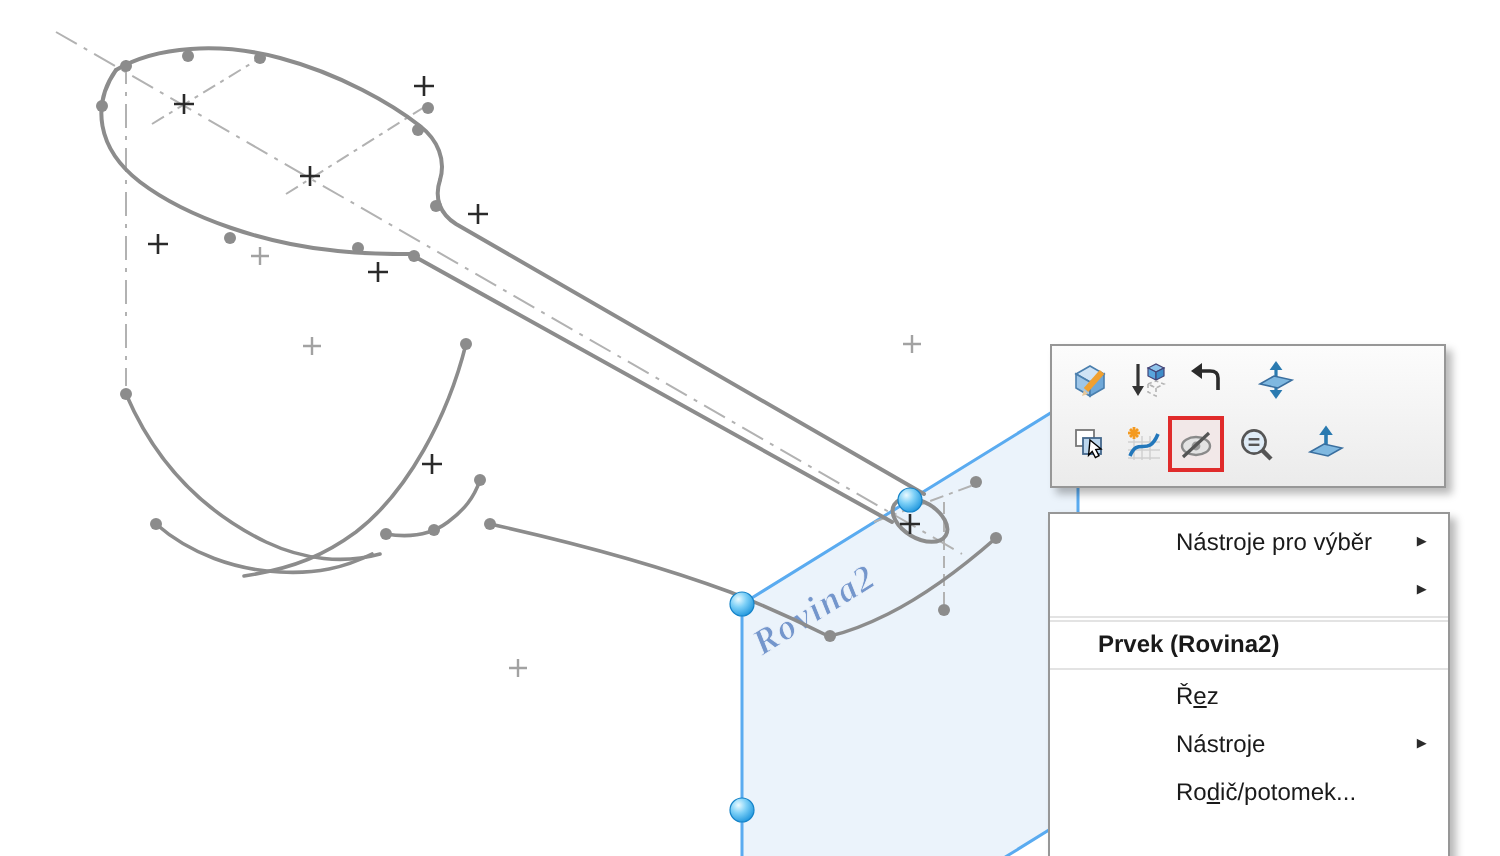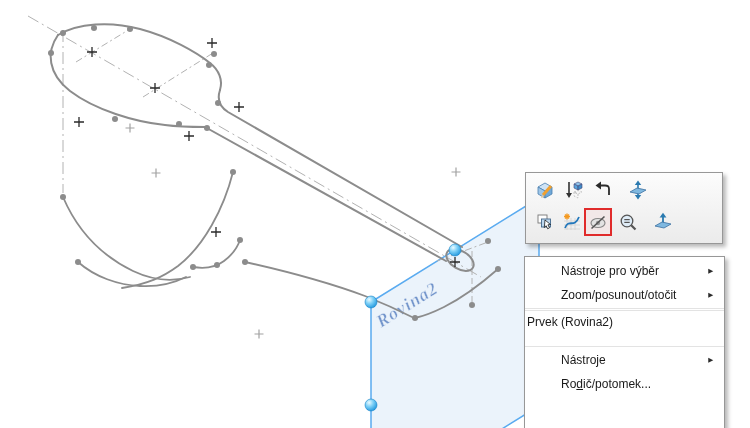--- a/index.html
+++ b/index.html
@@ -13,23 +13,23 @@
     border:1px solid #979797;box-shadow:3px 3px 4px rgba(0,0,0,.28);}
   .tslot{position:absolute;width:24px;height:24px;display:flex;align-items:center;justify-content:center;}
   .tslot.highlighted{box-shadow:0 0 0 2px #e02b2b;background:#f2e8e8;}
   .r1a{left:7px;top:5px;}  .r1b{left:37px;top:5px;}  .r1c{left:65px;top:5px;}  .r1d{left:100px;top:5px;}
   .r2a{left:7px;top:37px;} .r2b{left:34px;top:37px;} .r2c{left:60px;top:37px;} .r2d{left:90px;top:37px;} .r2e{left:125px;top:37px;}
 
   
   .ctx-menu{position:absolute;left:524px;top:256px;width:199px;height:172px;background:#ffffff;
     border:1px solid #979797;box-shadow:3px 3px 4px rgba(0,0,0,.28);
     font-size:12px;color:#1a1a1a;padding-top:2px;overflow:hidden;box-sizing:content-box;}
-  .menu-item{position:relative;height:24px;line-height:24px;padding-left:36px;white-space:nowrap;cursor:default;}
+  .menu-item{position:relative;height:24px;line-height:24px;padding-left:36px;white-space:nowrap;cursor:default;margin-left:27px;}
   .menu-item .arrow{position:absolute;right:9px;top:0;font-size:10px;line-height:24px;color:#2b2b2b;}
-  .menu-header{height:33px;line-height:21px;padding-left:2px;font-weight:normal;white-space:nowrap;}
+  .menu-header{height:21px;line-height:21px;padding-left:24px;font-weight:bold;white-space:nowrap;}
   .menu-sep{height:1px;background:#e3e3e3;margin:1px 0;}
 </style>
 </head>
 <body>
 
 <div class="stage">
 
   
   <svg width="750" height="428" viewBox="0 0 750 428">
     <defs>
@@ -200,23 +200,24 @@
         <polygon points="10,0.8 6.6,5.5 13.4,5.5" fill="#2a7ab0"></polygon>
         <polygon points="2,14 9,10 18,12 11,16" fill="#7fb8e0" stroke="#3a6f9f" stroke-width="0.8"></polygon>
       </svg>
     </div>
   </div>
 
   
   <div class="ctx-menu">
     <div id="menu-items">
         <div class="menu-item"><span>Nástroje pro výběr</span><span class="arrow" style="transform: scale(0.65);">▶</span></div>
-        <div class="menu-item"><span>Zoom/posunout/otočit</span><span class="arrow" style="transform: scale(0.65);">▶</span></div>
+        <div class="menu-item"><span class="arrow" style="transform: scale(0.65);">▶</span></div>
         <div class="menu-sep"></div>
         <div class="menu-sep"></div>
         <div class="menu-header"><span>Prvek (Rovina2)</span></div>
         <div class="menu-sep"></div>
+        <div class="menu-item"><span>Ř<u>e</u>z</span></div>
         <div class="menu-item"><span>Nástroje</span><span class="arrow" style="transform: scale(0.65);">▶</span></div>
         <div class="menu-item"><span>Ro<u>d</u>ič/potomek...</span></div>
       </div>
   </div>
 
 </div>
 
 </body></html>

